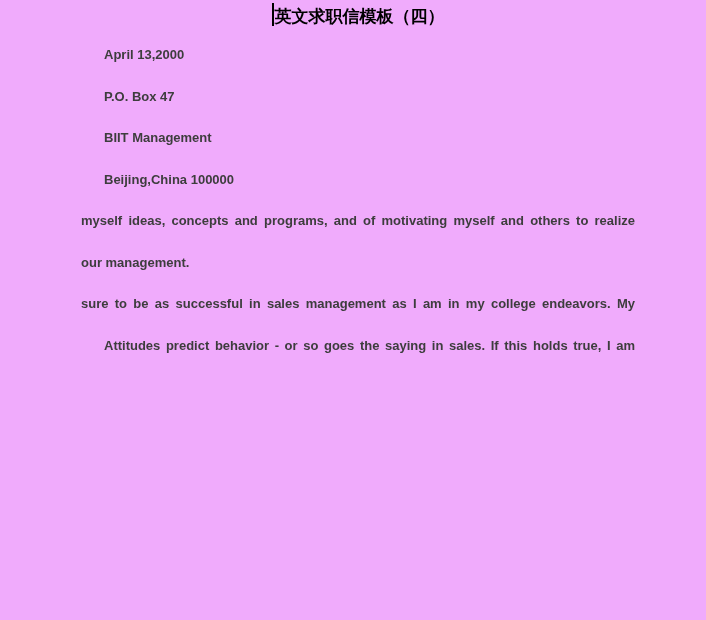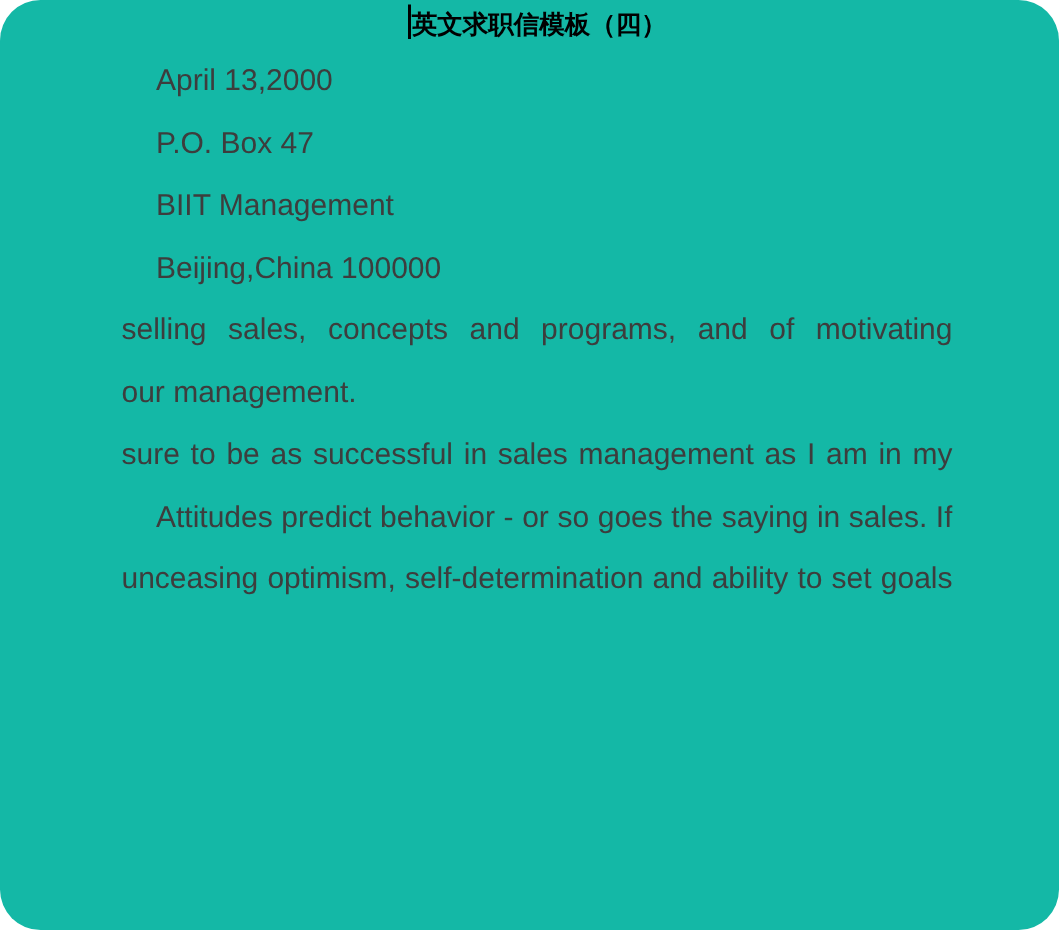--- a/index.html
+++ b/index.html
@@ -9,23 +9,22 @@
   body {
     width: 706px;
     height: 620px;
     background: #ffffff;
     font-family: "Liberation Sans", "DejaVu Sans", sans-serif;
   }
   .page {
     position: relative;
     width: 706px;
     height: 620px;
-    background: #14b8a6;
+    background: #f0abfc;
     overflow: hidden;
-    border-radius: 27px;
   }
   .doc {
     padding: 0 71px 0 81px;
   }
   .title-row {
     height: 34px;
     line-height: 34px;
     text-align: center;
     font-size: 17px;
     font-weight: bold;
@@ -34,25 +33,26 @@
   }
   .caret {
     display: inline-block;
     width: 2px;
     height: 23px;
     background: #000000;
     vertical-align: -4px;
     margin-right: 1px;
   }
   .line {
-    font-size: 20px;
+    font-size: 13px;
     line-height: 41.5px;
     height: 41.5px;
     overflow: hidden;
     color: #3d3d3d;
+    font-weight: bold;
   }
   .nowrap { white-space: nowrap; }
   .ind { padding-left: 23px; }
   .ind-sm { padding-left: 14px; }
   .just {
     text-align: justify;
     text-align-last: justify;
   }
   .gap { margin-top: 41.5px; }
 </style>
@@ -65,21 +65,20 @@
     <div class="title-row">
       <span class="caret"></span><span>英文求职信模板（四）</span>
     </div>
 
     <div class="line ind nowrap">April 13,2000</div>
     <div class="line ind nowrap">P.O. Box 47</div>
     <div class="line ind nowrap">BIIT Management</div>
     <div class="line ind nowrap">Beijing,China 100000</div>
 
 
-    <div class="line just">selling sales, concepts and programs, and of motivating myself and others to realize</div>
+    <div class="line just">myself ideas, concepts and programs, and of motivating myself and others to realize</div>
     <div class="line nowrap">our management.</div>
 
     <div class="line just">sure to be as successful in sales management as I am in my college endeavors. My</div>
     <div class="line ind just">Attitudes predict behavior - or so goes the saying in sales. If this holds true, I am</div>
-    <div class="line just">unceasing optimism, self-determination and ability to set goals have allowed me to</div>
 
   </div>
 </div>
 
 </body></html>

